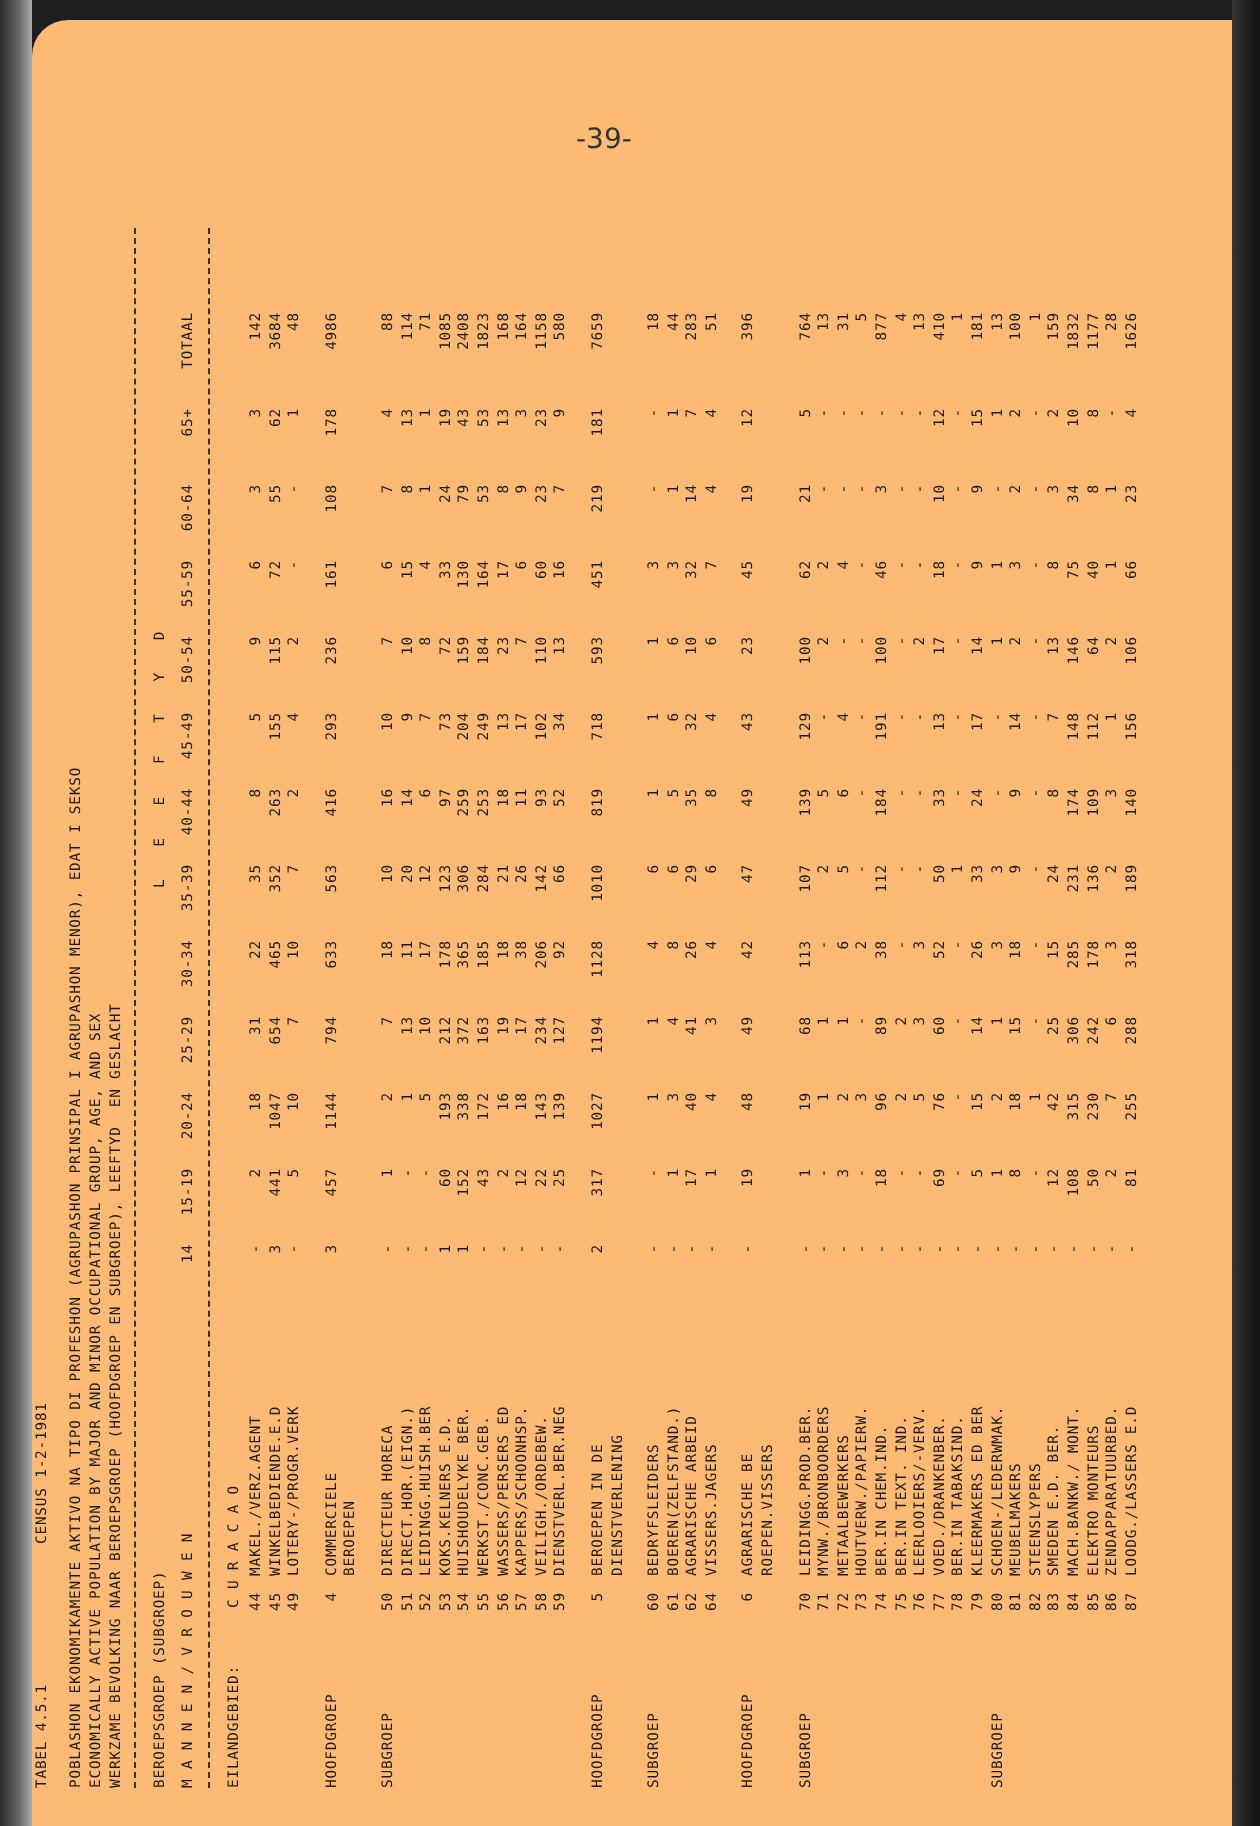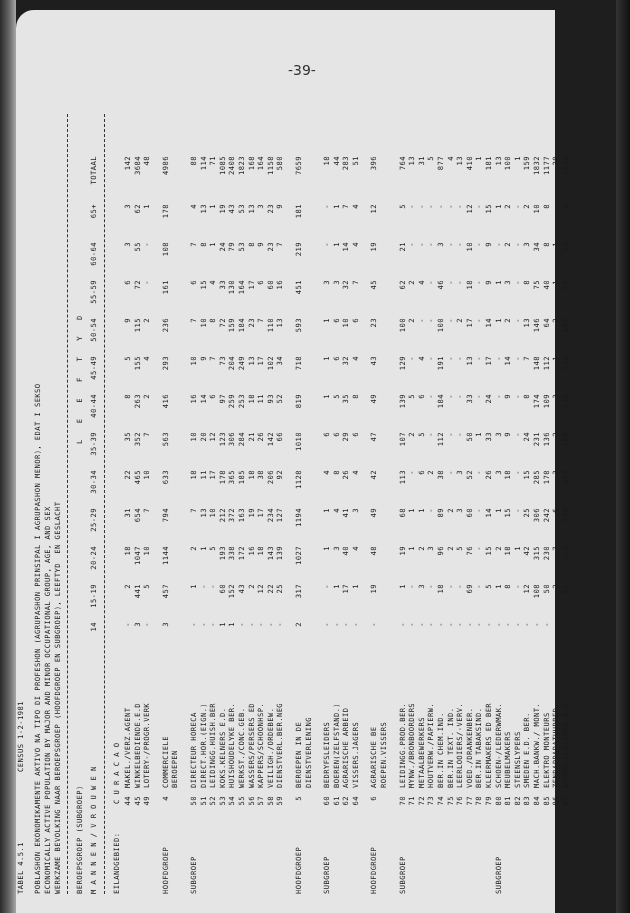--- a/index.html
+++ b/index.html
@@ -10,22 +10,22 @@
   }
   .spine-left {
     position: absolute; left: 0; top: 0; width: 16px; height: 913px;
     background: linear-gradient(to right, #2a2a2a, #6a6a6a 60%, #a8a8a8);
   }
   .spine-right {
     position: absolute; right: 0; top: 0; width: 14px; height: 913px;
     background: linear-gradient(to left, #111, #333);
   }
   .page {
-    position: absolute; left: 16px; top: 10px; width: 539px; height: 903px;
-    background: #e5e5e5;
+    position: absolute; left: 16px; top: 10px; width: 600px; height: 903px;
+    background: #fdba74;
     border-top-left-radius: 18px;
   }
   .page-number {
     position: absolute; left: 272px; top: 52px;
     font-family: "DejaVu Sans", sans-serif; font-size: 14px; color: #333;
   }
   
   .rot {
     position: absolute;
     width: 780px; height: 570px;

